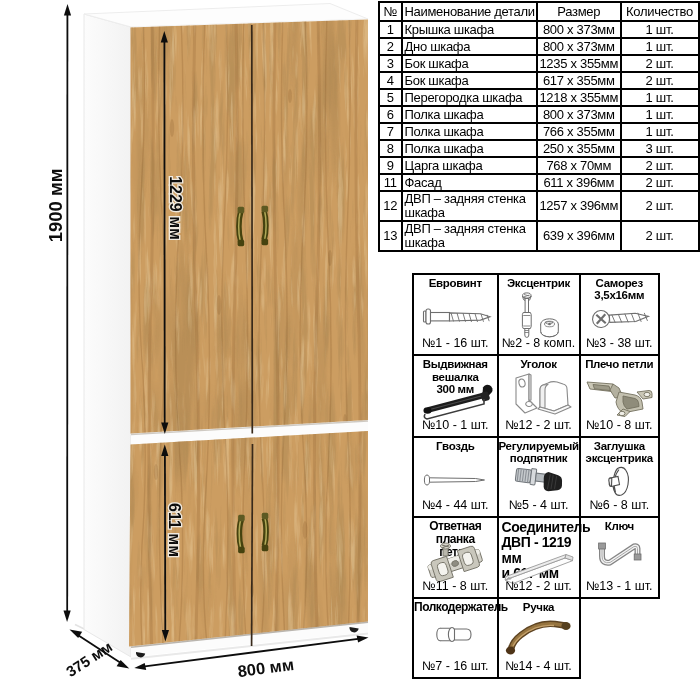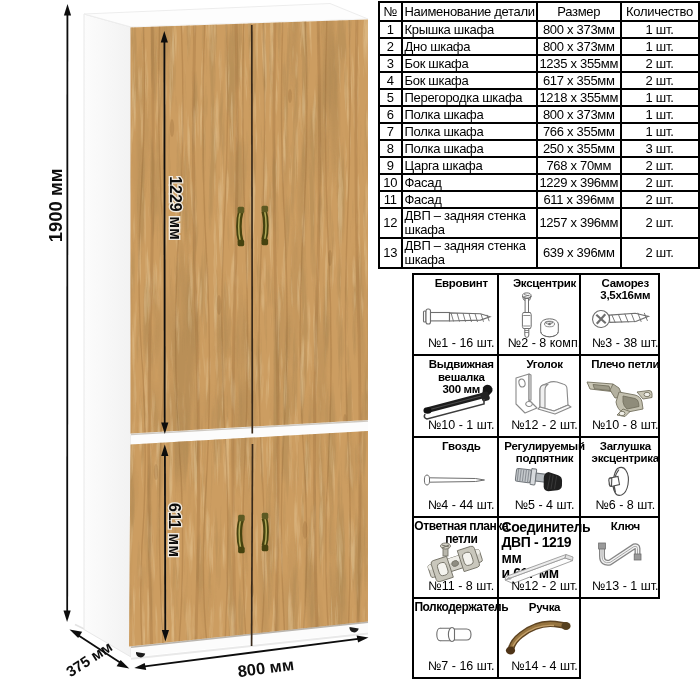--- a/index.html
+++ b/index.html
@@ -11,21 +11,21 @@
   #ptable td.c{text-align:center;padding:0;}
   #ptable td.w{white-space:normal;line-height:14px;}
   #ptable tr{height:17px;}
   #ptable tr.hd{height:19px;}
   #ptable tr.t12{height:26px;}
   #ptable tr.t13{height:30px;padding-left:8px;}
   
   #hw{position:absolute;left:412px;top:272.5px;border-collapse:collapse;table-layout:fixed;width:246px;}
   #hw td{border:2px solid #000;padding:0;vertical-align:top;position:relative;height:79px;}
   #hw td.empty{border:none;}
-  .cell{position:relative;width:100%;height:100%;padding-left:12px;}
+  .cell{position:relative;width:100%;height:100%;}
   .ttl{position:absolute;top:2px;left:0;right:0;text-align:center;font-size:11.5px;font-weight:bold;line-height:1.1;letter-spacing:-0.3px;}
   .cnt{position:absolute;bottom:4px;left:0;right:0;text-align:center;font-size:12.5px;font-weight:normal;}
   .ic{position:absolute;left:0;top:0;}
 </style>
 </head>
 <body>
 
 <svg id="cab" width="700" height="700" viewBox="0 0 700 700">
   <defs>
     <linearGradient id="sidegrad" x1="0" y1="0" x2="1" y2="0">
@@ -241,26 +241,20 @@
         <td class="c">250 х 355мм</td>
         <td class="c">3 шт.</td>
       </tr>
   <tr>
         <td class="c">9</td>
         <td>Царга шкафа</td>
         <td class="c">768 х 70мм</td>
         <td class="c">2 шт.</td>
       </tr>
   <tr>
-        <td class="c">10</td>
-        <td>Фасад</td>
-        <td class="c">1229 х 396мм</td>
-        <td class="c">2 шт.</td>
-      </tr>
-  <tr>
         <td class="c">11</td>
         <td>Фасад</td>
         <td class="c">611 х 396мм</td>
         <td class="c">2 шт.</td>
       </tr>
   <tr class="t12">
         <td class="c">12</td>
         <td class="w">ДВП – задняя стенка шкафа</td>
         <td class="c">1257 х 396мм</td>
         <td class="c">2 шт.</td>

